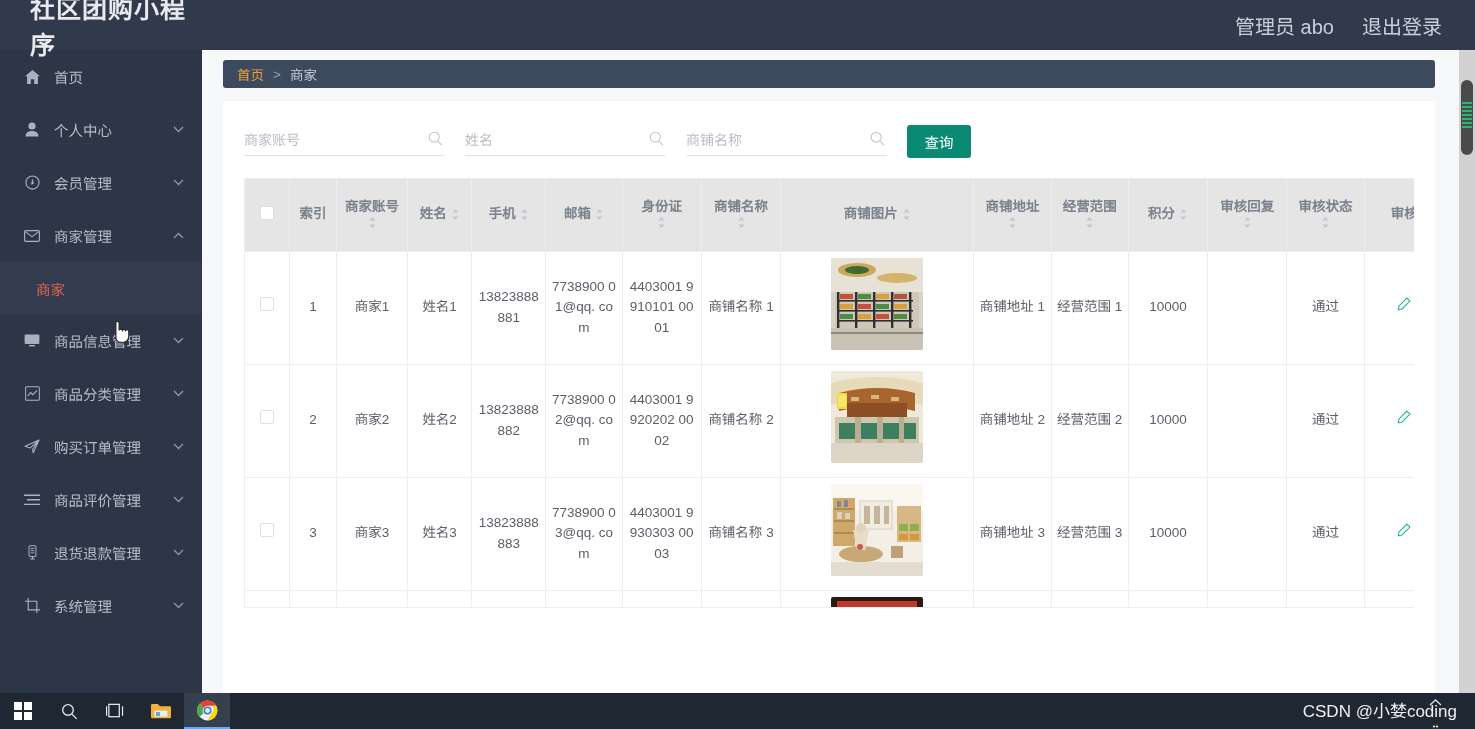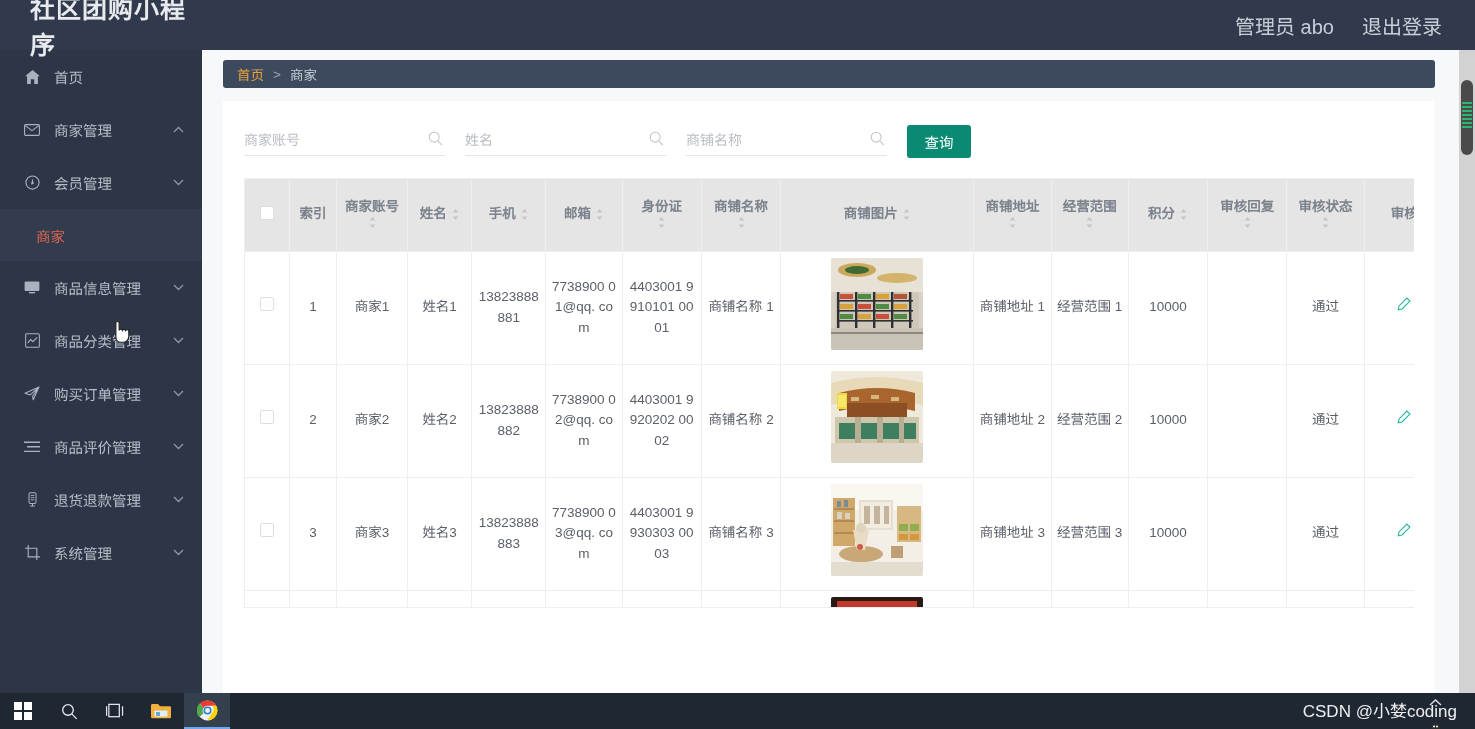--- a/index.html
+++ b/index.html
@@ -221,47 +221,61 @@
 
     <div class="nav-item">
       <span class="nav-ico">
         <svg width="15" height="14" viewBox="0 0 16 15">
             <path fill="currentColor" d="M8 0L0 6.6h2.2V15h4V9.8h3.6V15h4V6.6H16z"></path>
           </svg>
       </span>
       <span class="nav-label">首页</span>
     </div>
 
+    <div class="nav-item">
+      <span class="nav-ico">
+        <svg width="14" height="15" viewBox="0 0 14 15">
+            <circle cx="7" cy="4" r="3.6" fill="currentColor"></circle>
+            <path fill="currentColor" d="M0.5 14.5c0-3.6 2.9-5.4 6.5-5.4s6.5 1.8 6.5 5.4z"></path>
+          </svg>
+      </span>
+      <span class="nav-label">个人中心</span>
+      <span class="chev">
+        <svg width="11" height="7" viewBox="0 0 11 7">
+            <path d="M1 1l4.5 4.5L10 1" stroke="currentColor" stroke-width="1.3" fill="none"></path>
+          </svg>
+      </span>
+    </div>
+
+    <div class="nav-item">
+      <span class="nav-ico">
+        <svg width="15" height="15" viewBox="0 0 16 16">
+            <circle cx="8" cy="8" r="7" stroke="currentColor" stroke-width="1.2" fill="none"></circle>
+            <path d="M8 3.4l1.4 6.2-3 .4z" fill="currentColor"></path>
+          </svg>
+      </span>
+      <span class="nav-label">会员管理</span>
+      <span class="chev">
+        <svg width="11" height="7" viewBox="0 0 11 7">
+            <path d="M1 1l4.5 4.5L10 1" stroke="currentColor" stroke-width="1.3" fill="none"></path>
+          </svg>
+      </span>
+    </div>
 
     <div class="nav-item active-parent">
       <span class="nav-ico">
         <svg width="16" height="12" viewBox="0 0 16 12">
             <rect x="0.6" y="0.6" width="14.8" height="10.8" rx="1.2" stroke="currentColor" stroke-width="1.1" fill="none"></rect>
             <path d="M1.2 1.6L8 6.6l6.8-5" stroke="currentColor" stroke-width="1.1" fill="none"></path>
           </svg>
       </span>
       <span class="nav-label">商家管理</span>
       <span class="chev">
         <svg width="11" height="7" viewBox="0 0 11 7">
             <path d="M1 6L5.5 1.5 10 6" stroke="currentColor" stroke-width="1.3" fill="none"></path>
-          </svg>
-      </span>
-    </div>
-
-    <div class="nav-item">
-      <span class="nav-ico">
-        <svg width="15" height="15" viewBox="0 0 16 16">
-            <circle cx="8" cy="8" r="7" stroke="currentColor" stroke-width="1.2" fill="none"></circle>
-            <path d="M8 3.4l1.4 6.2-3 .4z" fill="currentColor"></path>
-          </svg>
-      </span>
-      <span class="nav-label">会员管理</span>
-      <span class="chev">
-        <svg width="11" height="7" viewBox="0 0 11 7">
-            <path d="M1 1l4.5 4.5L10 1" stroke="currentColor" stroke-width="1.3" fill="none"></path>
           </svg>
       </span>
     </div>
 
     <div class="sub-item">
       <span>商家</span>
     </div>
 
     <div class="nav-item">
       <span class="nav-ico">

